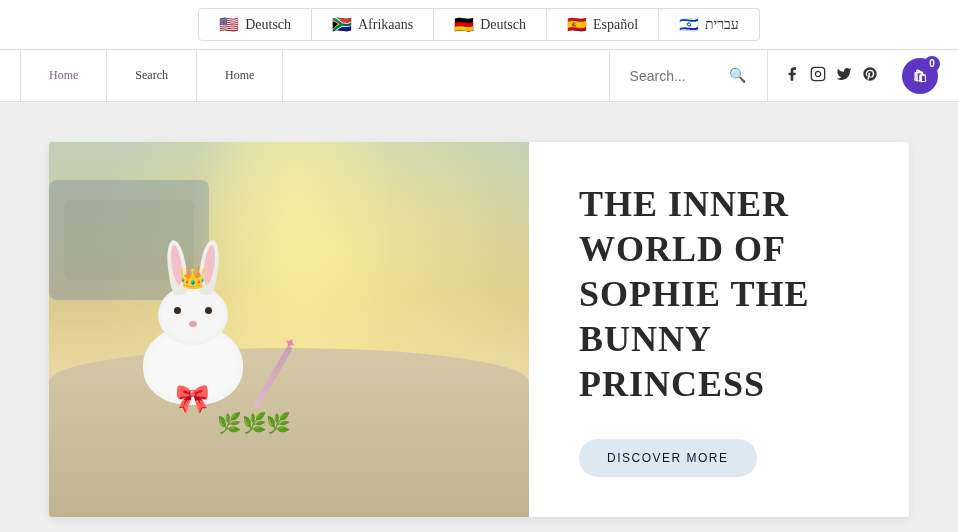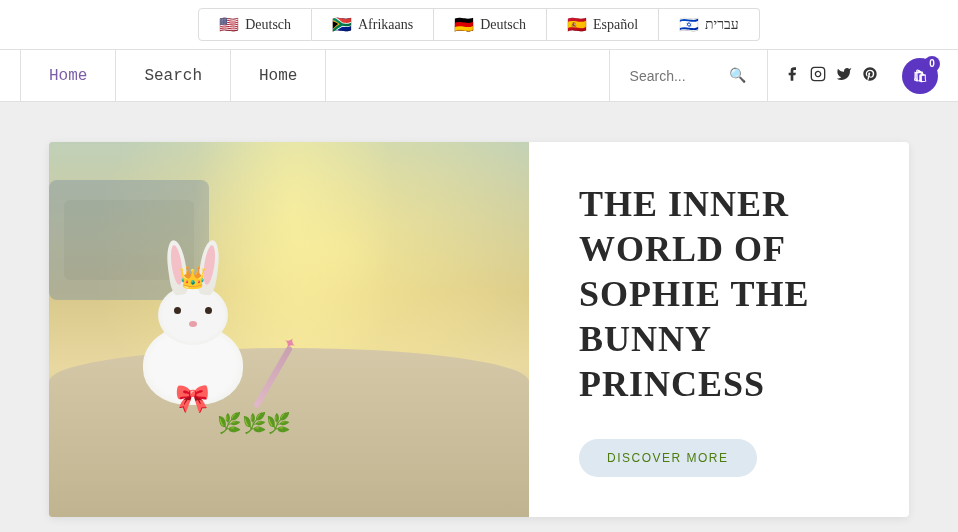--- a/index.html
+++ b/index.html
@@ -51,29 +51,28 @@
       padding: 0 20px;
       height: 52px;
     }
     .nav-links {
       display: flex;
       align-items: center;
       flex: 1;
     }
     .nav-link {
       padding: 0 28px;
-      font-size: 16px;
+      font-size: 12px;
       color: #444;
       cursor: pointer;
       height: 52px;
       display: flex;
       align-items: center;
       border-right: 1px solid #e0e0e0;
       white-space: nowrap;
-      font-family: Liberation Mono, monospace;
     }
     .nav-link:first-child {
       border-left: 1px solid #e0e0e0;
     }
     .nav-link.active {
       color: #7b5ea7;
     }
     .nav-search {
       display: flex;
       align-items: center;
@@ -329,21 +328,21 @@
       font-size: 36px;
       font-weight: bold;
       color: #2a2a2a;
       line-height: 1.25;
       letter-spacing: 1px;
       text-transform: uppercase;
       margin-bottom: 32px;
     }
     .discover-btn {
       background: #dde8f0;
-      color: #4d7c0f;
+      color: #0f172a;
       border: none;
       border-radius: 30px;
       padding: 12px 28px;
       font-size: 12px;
       letter-spacing: 1.5px;
       text-transform: uppercase;
       cursor: pointer;
       font-family: 'Arial', sans-serif;
     }
   </style>

